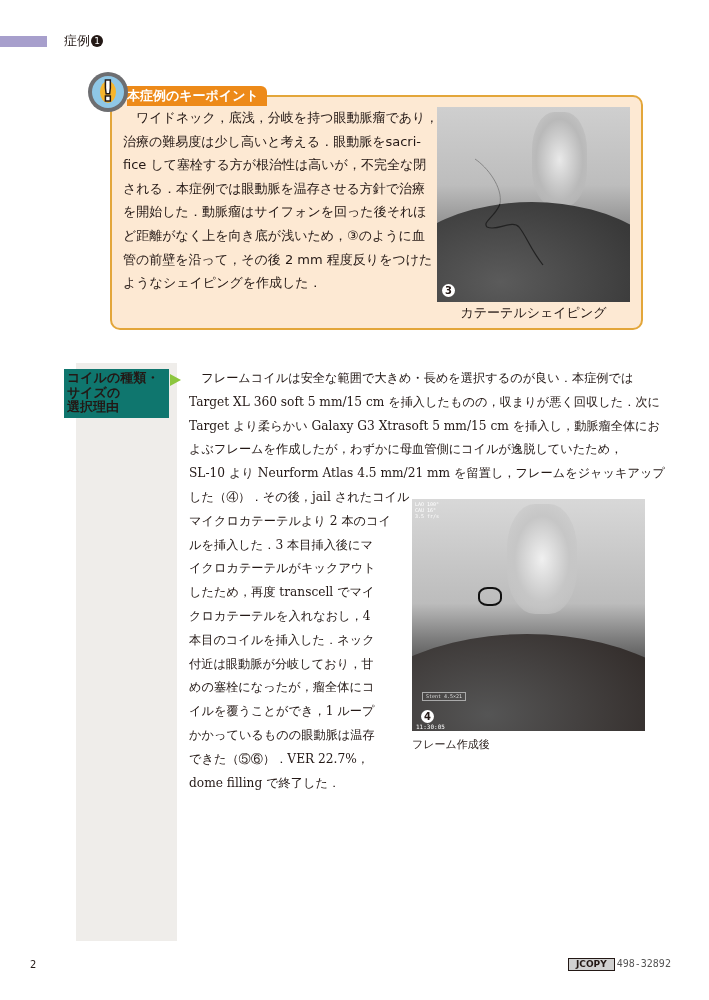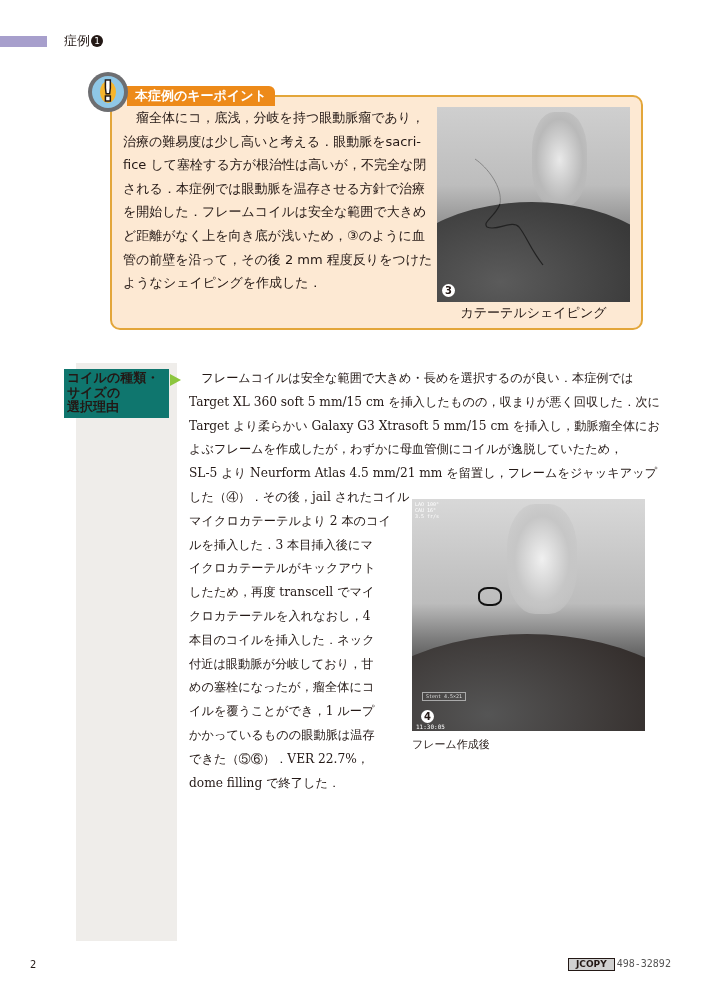--- a/index.html
+++ b/index.html
@@ -27,21 +27,21 @@
     position: absolute; left: 4px; top: 4px; width: 32px; height: 32px; border-radius: 50%;
     background: #8fc7e6; overflow: hidden;
   }
   .kp-icon-glow { position: absolute; left: 8px; top: 5px; width: 16px; height: 22px; border-radius: 50%; background: #f7b52c; }
   .kp-icon-bang {
     position: absolute; left: 0; top: 1px; width: 32px; text-align: center;
     font-family: "DejaVu Sans", sans-serif; font-weight: bold; font-size: 28px; line-height: 30px;
     color: #ffffff; -webkit-text-stroke: 1.5px #231815;
   }
   .kp-title {
-    position: absolute; left: 127px; top: 86px; height: 20px; padding: 0 8px 0 8px;
+    position: absolute; left: 127px; top: 86px; height: 20px; padding: 0 8px 0 0;
     background: #ed8a19; color: #ffffff; font-weight: bold; font-size: 13px; line-height: 20px;
     border-radius: 0 6px 0 0; z-index: 2;
   }
   .kp-text {
     position: absolute; left: 123px; top: 106px; width: 318px;
     font-size: 13px; line-height: 23.6px; color: #231815; text-align: justify;
   }
   .kp-text p { margin: 0; }
   .kp-photo {
     position: absolute; left: 437px; top: 107px; width: 193px; height: 195px; overflow: hidden;
@@ -126,25 +126,25 @@
 
 <div class="kp-box"></div>
 <div class="kp-icon">
   <div class="kp-icon-inner">
     <div class="kp-icon-glow"></div>
     <div class="kp-icon-bang">!</div>
   </div>
 </div>
 <div class="kp-title">本症例のキーポイント</div>
 <div class="kp-text">
-  <p>　瘤全体にコ，底浅，分岐を持つ眼動脈瘤であり，</p>
+  <p>　ワイドネック，底浅，分岐を持つ眼動脈瘤であり，</p>
   <p>治療の難易度は少し高いと考える．眼動脈をsacri-</p>
   <p>fice して塞栓する方が根治性は高いが，不完全な閉</p>
   <p>される．本症例では眼動脈を温存させる方針で治療</p>
-  <p>を開始した．フレームコイルは安全な範囲で大きめ</p>
+  <p>を開始した．動脈瘤はサイフォンを回った後それほ</p>
   <p>ど距離がなく上を向き底が浅いため，③のように血</p>
   <p>管の前壁を沿って，その後 2 mm 程度反りをつけた</p>
   <p>ようなシェイピングを作成した．</p>
 </div>
 <div class="kp-photo">
   <div class="bright"></div>
   <div class="dark"></div>
   <svg width="193" height="195" style="position:absolute;left:0;top:0">
     <path d="M63 97 C 58 110, 45 115, 50 120 C 60 125, 75 112, 82 120 C 90 130, 92 140, 106 158" stroke="#222" stroke-width="1.2" fill="none"></path>
     <path d="M63 97 C 66 80, 50 60, 38 52" stroke="#777" stroke-width="0.8" fill="none"></path>
@@ -159,21 +159,21 @@
   <span>サイズの</span>
   <span>選択理由</span>
 </div>
 <div class="arrow"></div>
 
 <div class="body-text">
   <span class="line">　フレームコイルは安全な範囲で大きめ・長めを選択するのが良い．本症例では</span>
   <span class="line">Target XL 360 soft 5 mm/15 cm を挿入したものの，収まりが悪く回収した．次に</span>
   <span class="line">Target より柔らかい Galaxy G3 Xtrasoft 5 mm/15 cm を挿入し，動脈瘤全体にお</span>
   <span class="line">よぶフレームを作成したが，わずかに母血管側にコイルが逸脱していたため，</span>
-  <span class="line">SL-5 より Neurform Atlas 4.5 mm/21 mm を留置し，フレームをジャッキアップ</span>
+  <span class="line">SL-10 より Neurform Atlas 4.5 mm/21 mm を留置し，フレームをジャッキアップ</span>
   <div class="body-narrow">
     <span class="line">した（④）．その後，jail されたコイル</span>
     <span class="line">マイクロカテーテルより 2 本のコイ</span>
     <span class="line">ルを挿入した．3 本目挿入後にマ</span>
     <span class="line">イクロカテーテルがキックアウト</span>
     <span class="line">したため，再度 transcell でマイ</span>
     <span class="line">クロカテーテルを入れなおし，4</span>
     <span class="line">本目のコイルを挿入した．ネック</span>
     <span class="line">付近は眼動脈が分岐しており，甘</span>
     <span class="line">めの塞栓になったが，瘤全体にコ</span>

